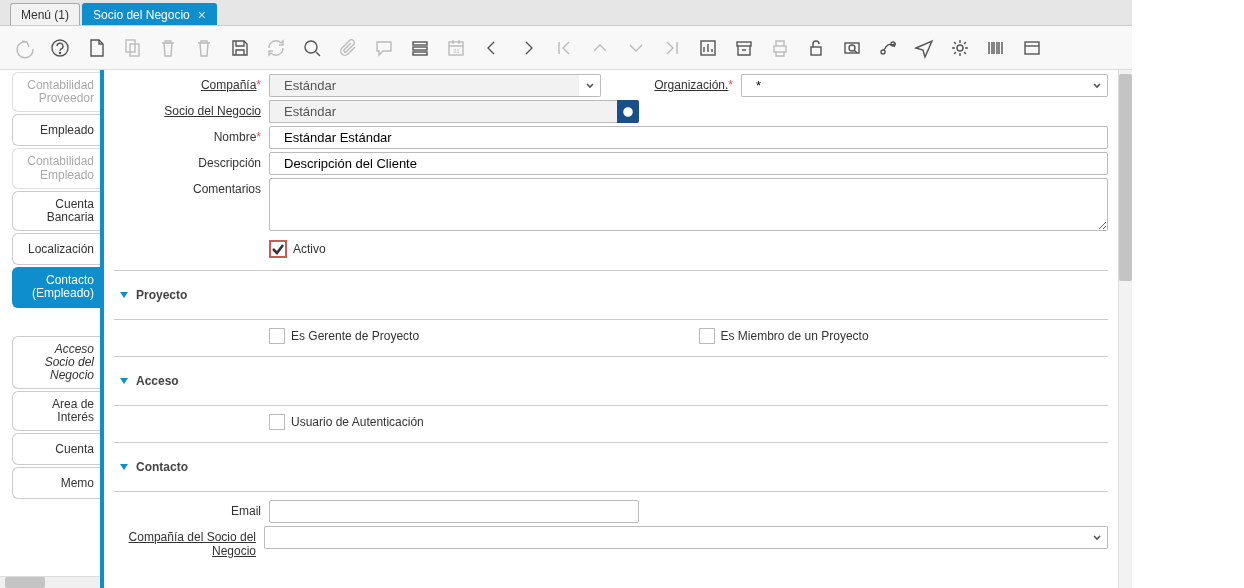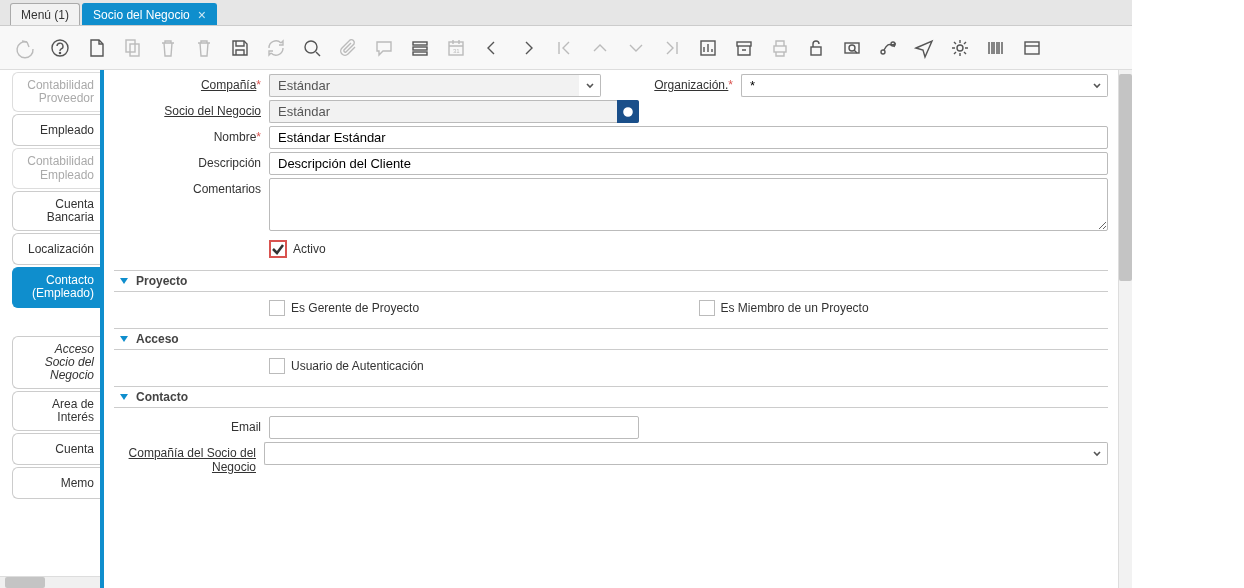--- a/index.html
+++ b/index.html
@@ -79,21 +79,21 @@
 .edge-scroll .thumb { background:#c4c4c4; width:100%; flex:0 0 40%; border-radius:2px; margin-top:4px;}
 
 .form-row { display: flex; margin: 3px 0; align-items:flex-start; }
 .form-label { width: 155px; text-align: right; padding-right: 8px; font-size: 12px; padding-top: 4px; }
 .form-label .ul { text-decoration: underline; }
 .req { color: #d9534f; }
 .form-field { flex: 1; }
 input.text, select, textarea {
   width: 100%;
   border: 1px solid #bbb;
-  padding: 3px 8px;
+  padding: 3px 14px;
   font-size: 13px;
   font-family: inherit;
   border-radius: 2px;
 }
 textarea { resize: vertical; }
 .ro { background: #f2f2f2; color:#555; }
 .combo { display: flex; }
 .combo input { flex: 1; border-right: none; border-radius: 2px 0 0 2px; }
 .combo .btn { width: 22px; border: 1px solid #bbb; border-left: none; display:flex; align-items:center; justify-content:center; background:#fff; border-radius: 0 2px 2px 0; cursor:pointer;}
 .combo .btn.blue { background:#1a4f8a; border-color:#1a4f8a; }
@@ -105,21 +105,21 @@
 .check-row { display:flex; align-items:center; margin-left:155px; margin-top:6px; }
 .checkbox {
   width:18px; height:18px; border:1px solid #bbb; background:#fff;
   display:flex; align-items:center; justify-content:center; margin-right:6px;
 }
 .checkbox.hot { border:2px solid #d9534f; }
 .checkbox svg { width:14px;height:14px; stroke:#333; stroke-width:2.5; fill:none; }
 
 .section-hdr {
   border-top:1px solid #ccc; border-bottom:1px solid #ccc;
-  padding: 3px 6px; display:flex; align-items:center;
+  padding: 17px 6px; display:flex; align-items:center;
   margin: 12px 0 8px 0;
   font-weight:bold; color:#444;
 }
 .section-hdr .tri { width:0;height:0;border-left:4px solid transparent;border-right:4px solid transparent;border-top:6px solid #0f8ecd; margin-right:8px; }
 .inline-check { display:flex; align-items:center; }
 .inline-check .checkbox { width:16px; height:16px; }
 </style>
 </head>
 <body>
 

